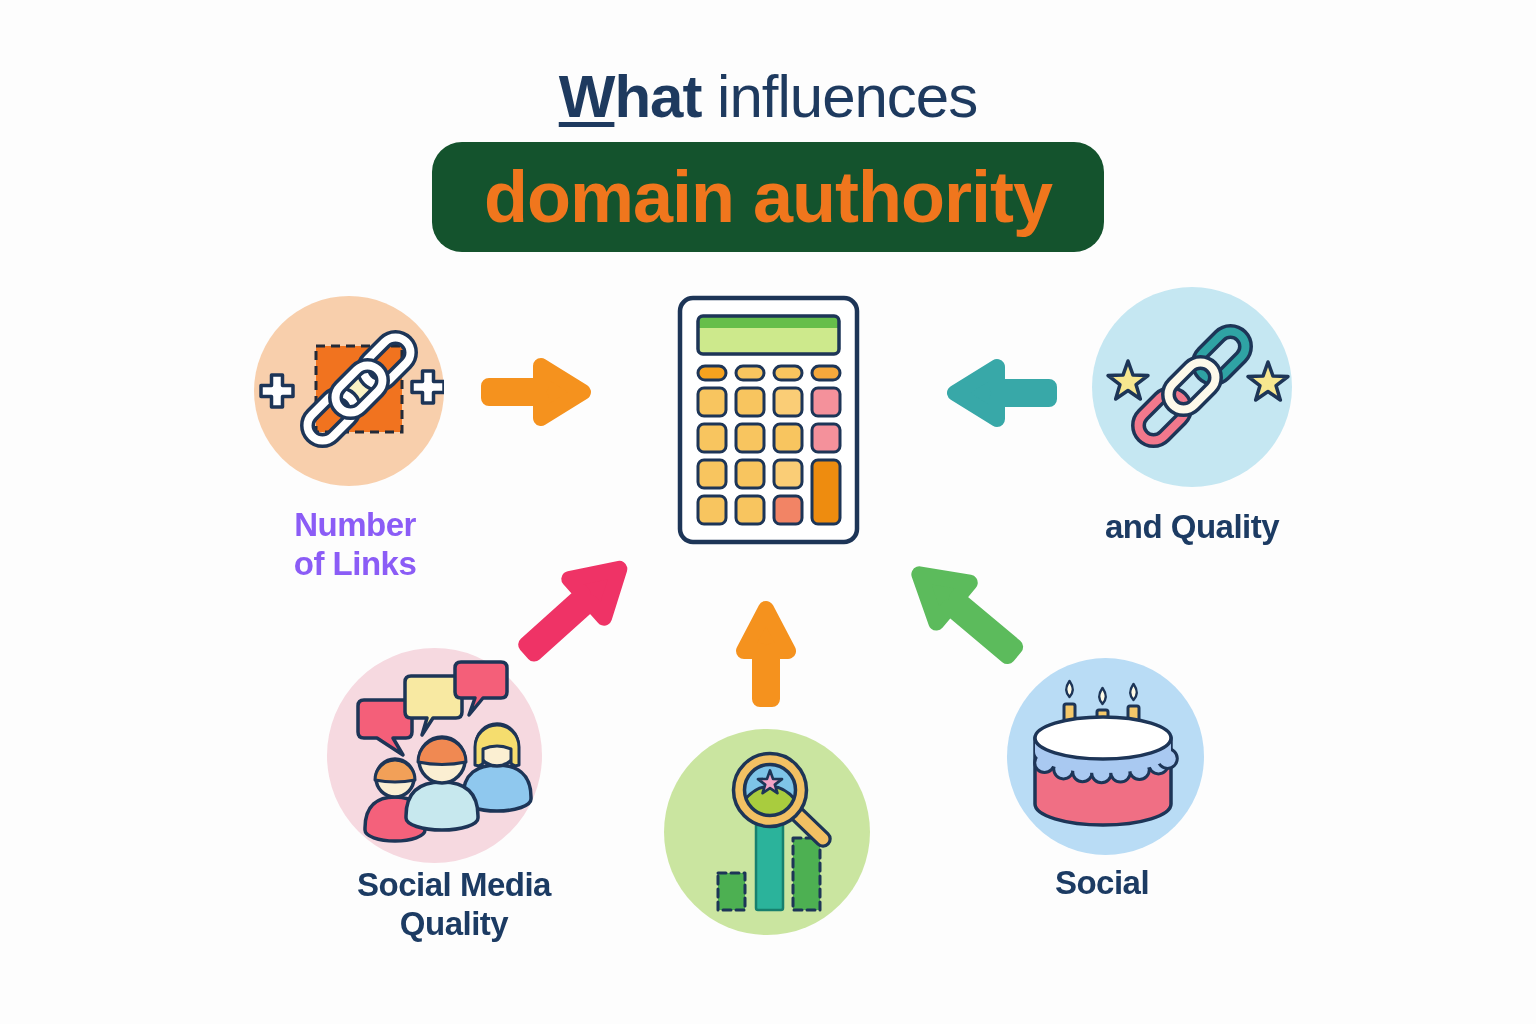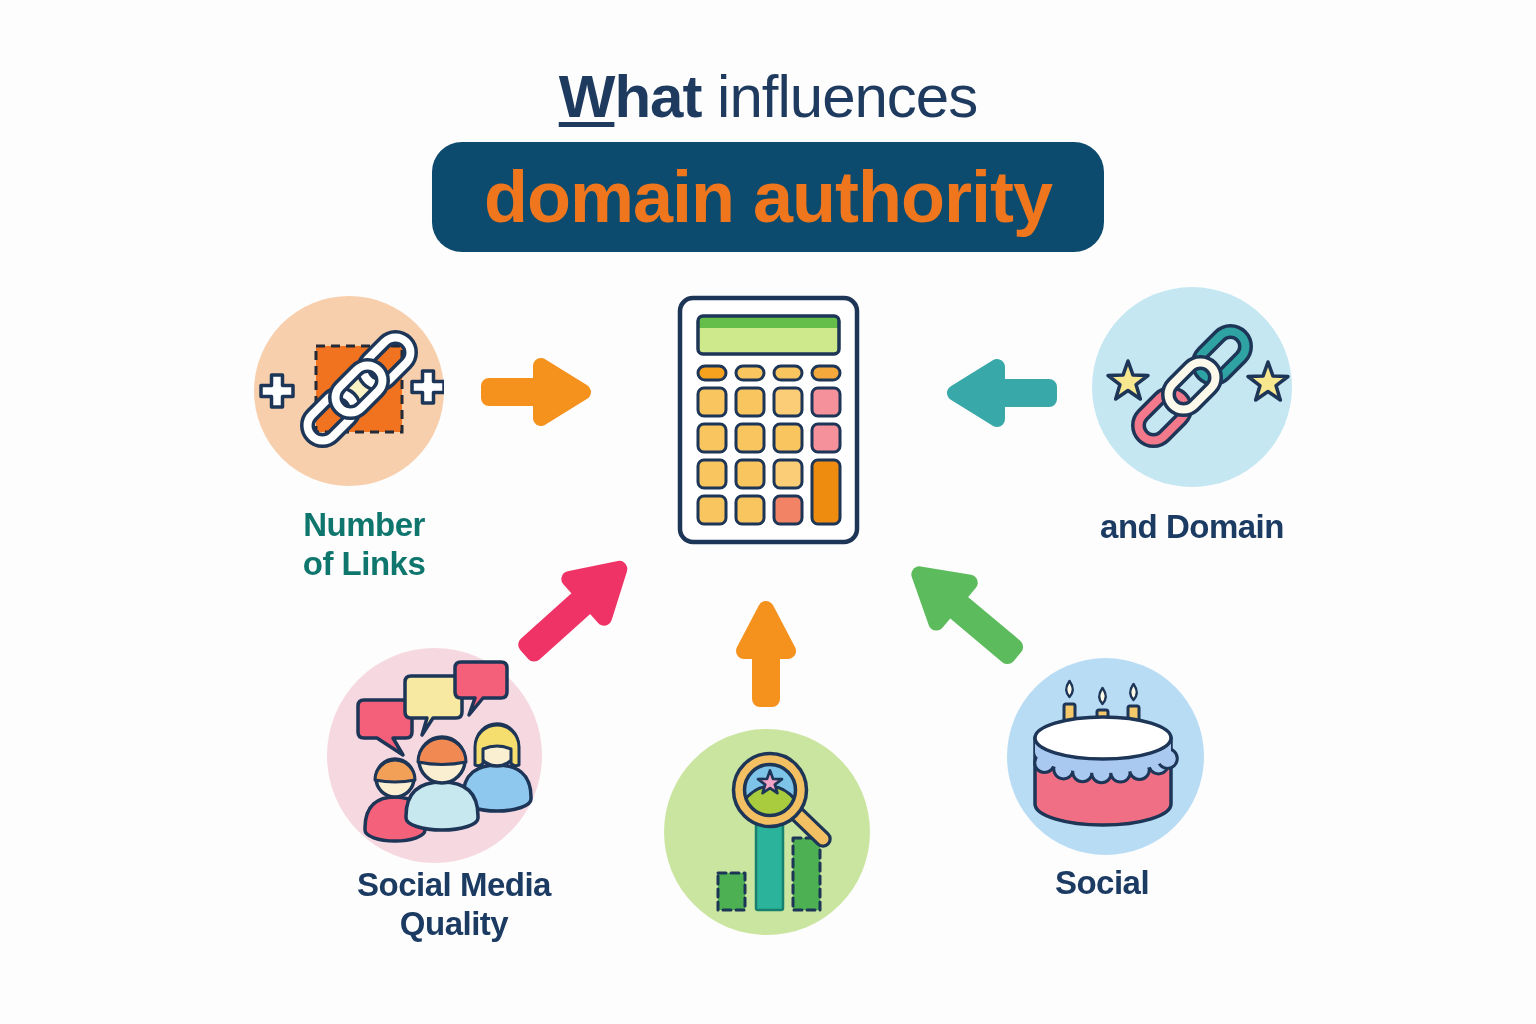--- a/index.html
+++ b/index.html
@@ -25,21 +25,21 @@
 </style>
 </head>
 <body>
 
 <div class="stage">
 
   <div class="abs title" style="color: rgb(30, 58, 95);">
     <span class="w-bold"><span class="w-underline">W</span><span>hat</span></span><span class="w-light"> influences</span>
   </div>
 
-  <div class="abs badge" style="background: #0c4a6e;">
+  <div class="abs badge" style="background: #14532d;">
     <div class="badge-text" style="color: rgb(240, 118, 29);">domain authority</div>
   </div>
 
   <svg class="abs" style="left:676px;top:294px;" width="185" height="252" viewBox="0 0 185 252">
     <rect x="4" y="4" width="177" height="244" rx="13" fill="#FFFFFF" class="ln" stroke-width="4.5"></rect>
     <rect x="22" y="22" width="141" height="38" rx="5" fill="#CDE98C"></rect>
     <path d="M27,22 h131 a5,5 0 0 1 5,5 v7 h-141 v-7 a5,5 0 0 1 5,-5 z" fill="#66BE4A"></path>
     <rect x="22" y="22" width="141" height="38" rx="5" fill="none" class="ln" stroke-width="3.5"></rect>
 
     <g class="ln" stroke-width="3">
@@ -89,21 +89,21 @@
         <path d="M-16,-5.5 H-5.5 V-16 H5.5 V-5.5 H16 V5.5 H5.5 V16 H-5.5 V5.5 H-16 Z" fill="#FFFFFF" class="ln" stroke-width="3.5"></path>
       </g>
       <g transform="translate(174,91)">
         <path d="M-16,-5.5 H-5.5 V-16 H5.5 V-5.5 H16 V5.5 H5.5 V16 H-5.5 V5.5 H-16 Z" fill="#FFFFFF" class="ln" stroke-width="3.5"></path>
       </g>
     </svg>
   </div>
   <svg class="abs arrow" style="left: 477px; top: 346px; color: rgb(245, 146, 30);" width="120" height="92" viewBox="0 0 120 92">
     <path d="M12,40 H64 V20 L106,46 L64,72 V52 H12 Z"></path>
   </svg>
-  <div class="abs flabel" style="left: 214px; top: 506px; width: 300px; color: #0f766e;">
+  <div class="abs flabel" style="left: 205px; top: 506px; width: 300px; color: #8b5cf6;">
     <span>Number</span>
     <span>of Links</span>
   </div>
 
   <div class="abs circle" style="left: 1092px; top: 287px; width: 200px; height: 200px; background: rgb(197, 231, 242);">
     <svg width="200" height="200" viewBox="0 0 200 200">
       <g transform="translate(36,95)">
         <path d="M0,-21 L5,-6.9 L19.97,-6.49 L8.08,2.63 L12.34,16.99 L0,8.5 L-12.34,16.99 L-8.08,2.63 L-19.97,-6.49 L-5,-6.9 Z" fill="#F7E78F" class="ln" stroke-width="3.5"></path>
       </g>
       <g transform="translate(176,96)">
@@ -120,21 +120,21 @@
       <g transform="translate(100,99) rotate(45)">
         <rect x="-15" y="-27" width="30" height="54" rx="15" fill="none" class="ln" stroke-width="15"></rect>
         <rect x="-15" y="-27" width="30" height="54" rx="15" fill="none" stroke="#FDF9EA" stroke-width="8"></rect>
       </g>
     </svg>
   </div>
   <svg class="abs arrow" style="left: 941px; top: 347px; transform: rotate(180deg); color: rgb(56, 168, 168);" width="120" height="92" viewBox="0 0 120 92">
     <path d="M12,40 H64 V20 L106,46 L64,72 V52 H12 Z"></path>
   </svg>
   <div class="abs flabel" style="left: 1042px; top: 508px; width: 300px; color: rgb(28, 59, 99);">
-    <span>and Domain</span>
+    <span>and Quality</span>
   </div>
 
   <div class="abs circle" style="left: 327px; top: 648px; width: 215px; height: 215px; background: rgb(246, 217, 224);">
     <svg width="215" height="215" viewBox="0 0 215 215">
 
       <path d="M37,52 H79 Q85,52 85,58 V84 Q85,90 79,90 H66 L76,107 L50,90 H37 Q31,90 31,84 V58 Q31,52 37,52 Z" fill="#F45F79" class="ln" stroke-width="3.5"></path>
       <path d="M84,28 H129 Q135,28 135,34 V64 Q135,70 129,70 H106 L95,87 L100,70 H84 Q78,70 78,64 V34 Q78,28 84,28 Z" fill="#F8E9A2" class="ln" stroke-width="3.5"></path>
       <path d="M134,14 H174 Q180,14 180,20 V44 Q180,50 174,50 H156 L142,67 L148,50 H134 Q128,50 128,44 V20 Q128,14 134,14 Z" fill="#F45F79" class="ln" stroke-width="3.5"></path>
 
       <g transform="translate(170,97)">

